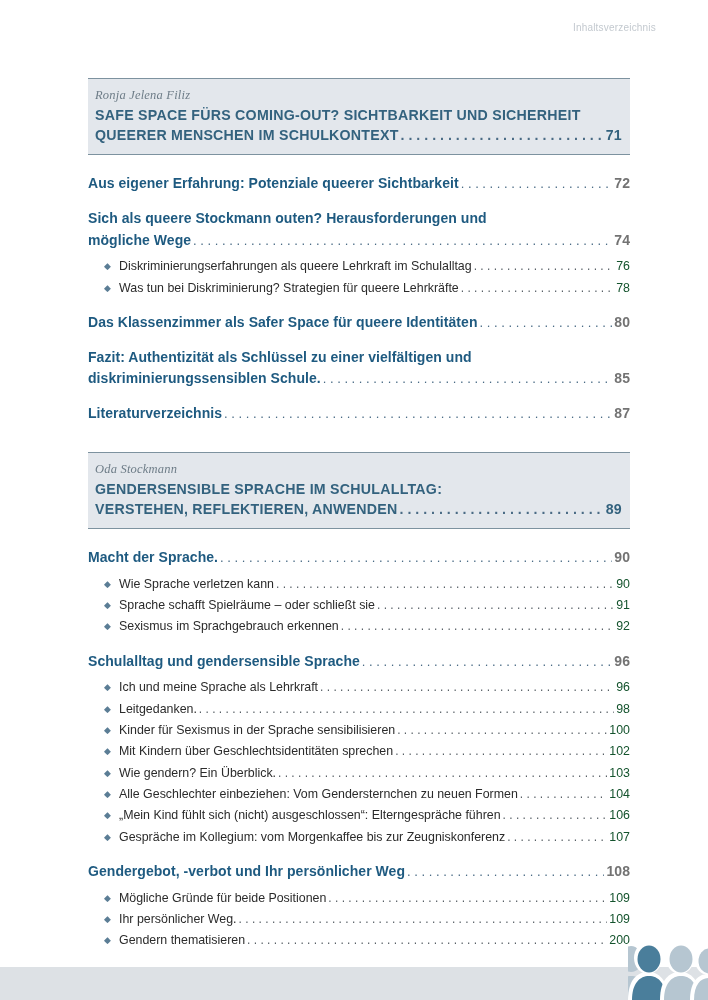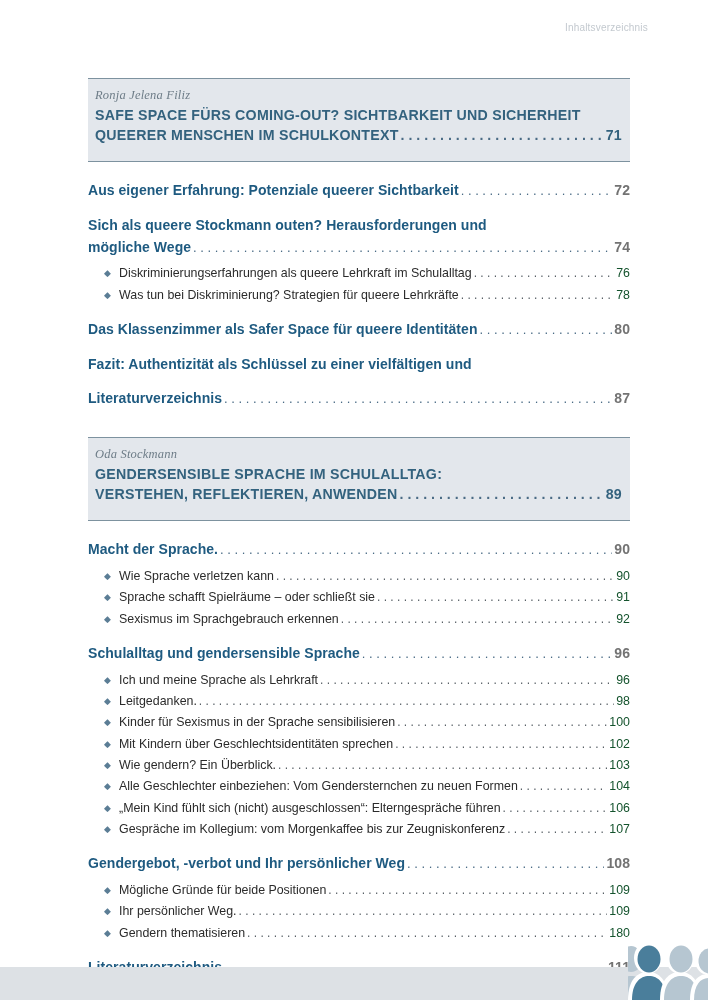--- a/index.html
+++ b/index.html
@@ -16,41 +16,41 @@
     width: 708px;
     height: 1000px;
     background: #ffffff;
     overflow: hidden;
   }
 
   
   .running-head {
     position: absolute;
     top: 22px;
-    right: 60px;
+    right: 52px;
     font-size: 10px;
     letter-spacing: 0.2px;
     color: #c3c9cf;
     font-family: "Liberation Sans", sans-serif;
   }
 
   
   .content {
     position: absolute;
     left: 88px;
     top: 78px;
     width: 542px;
   }
 
   
   .chapter-block {
     background: #e3e7ec;
     border-top: 1.3px solid #7d929f;
     border-bottom: 1.3px solid #7d929f;
-    padding: 9px 8px 16px 7px;
+    padding: 9px 8px 9px 7px;
     margin-bottom: 18px;
   }
   .chapter-author {
     font-family: "Liberation Serif", serif;
     font-style: italic;
     font-size: 12.5px;
     color: #6d7c87;
     letter-spacing: 0.2px;
     margin-bottom: 2px;
   }
@@ -213,20 +213,25 @@
         <div class="line">
           <span class="txt">Das Klassenzimmer als Safer Space für queere Identitäten</span>
           <span class="leader"></span>
           <span class="pageno">80</span>
         </div>
       </div>
       <div class="entry">
         <div class="line">
           <span class="txt">Fazit: Authentizität als Schlüssel zu einer vielfältigen und</span>
         </div>
+        <div class="line">
+          <span class="txt">diskriminierungssensiblen Schule.</span>
+          <span class="leader"></span>
+          <span class="pageno">85</span>
+        </div>
       </div>
       <div class="entry">
         <div class="line">
           <span class="txt">Literaturverzeichnis</span>
           <span class="leader"></span>
           <span class="pageno">87</span>
         </div>
       </div>
       <div style="height: 14px;"></div>
       <div class="chapter-block">
@@ -368,21 +373,21 @@
             <span class="txt">Ihr persönlicher Weg.</span>
             <span class="leader"></span>
             <span class="pageno">109</span>
           </span>
         </div>
         <div class="subentry">
           <span class="bullet">◆</span>
           <span class="body">
             <span class="txt">Gendern thematisieren</span>
             <span class="leader"></span>
-            <span class="pageno">180</span>
+            <span class="pageno">200</span>
           </span>
         </div>
       </div>
       <div class="entry">
         <div class="line">
           <span class="txt">Literaturverzeichnis</span>
           <span class="leader"></span>
           <span class="pageno">111</span>
         </div>
       </div>

